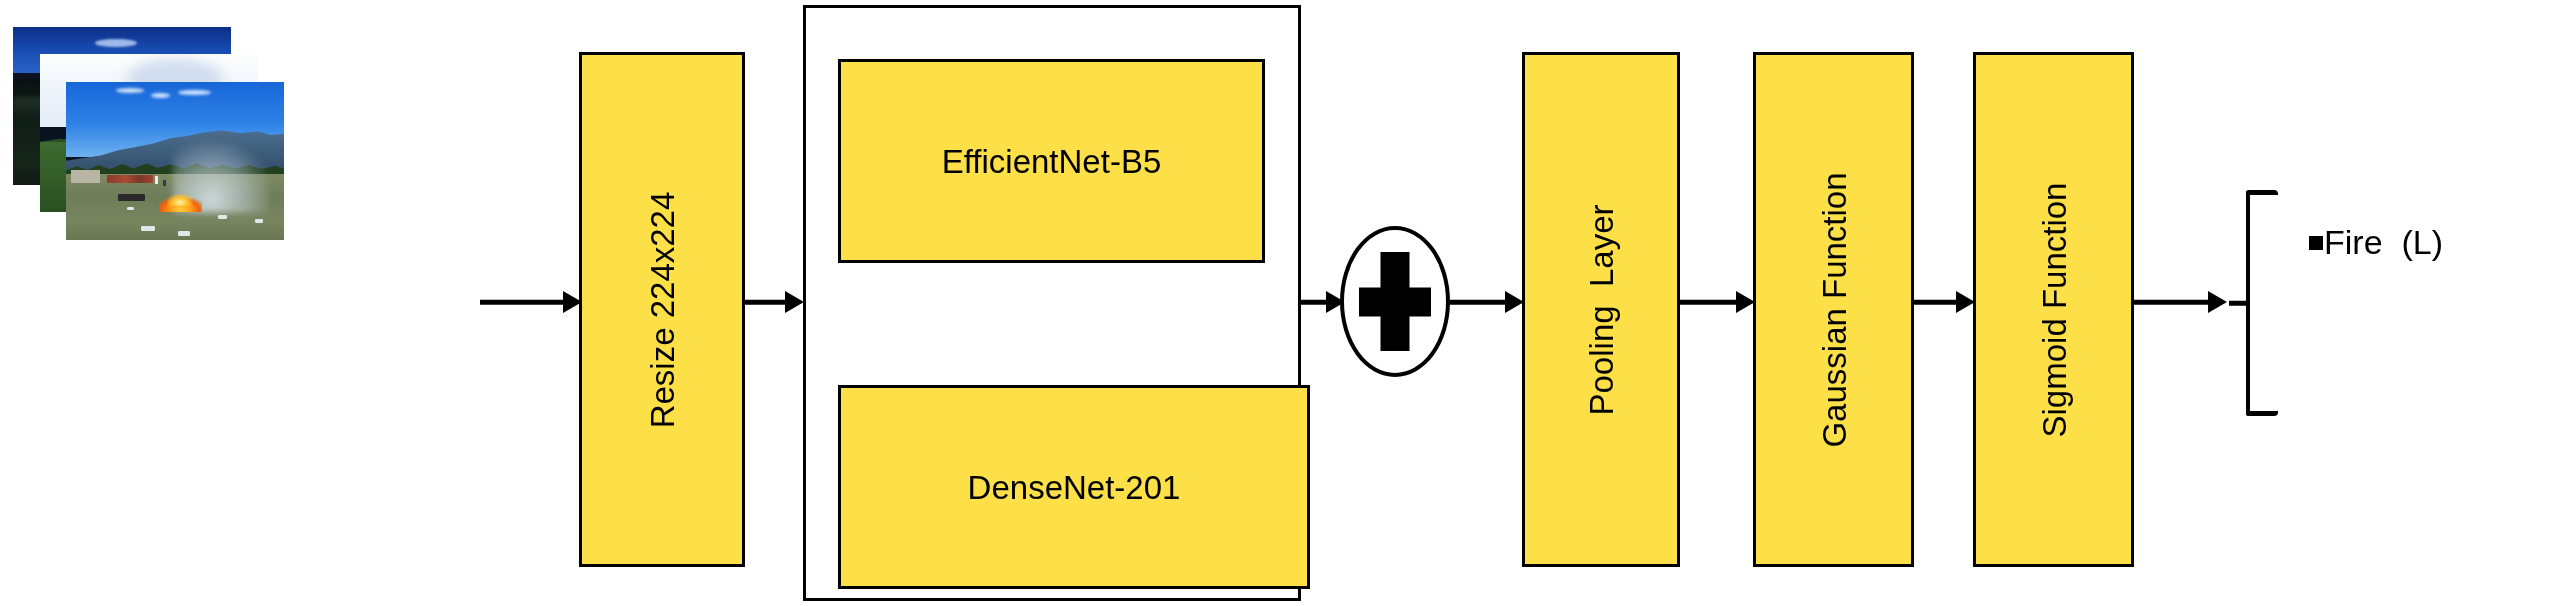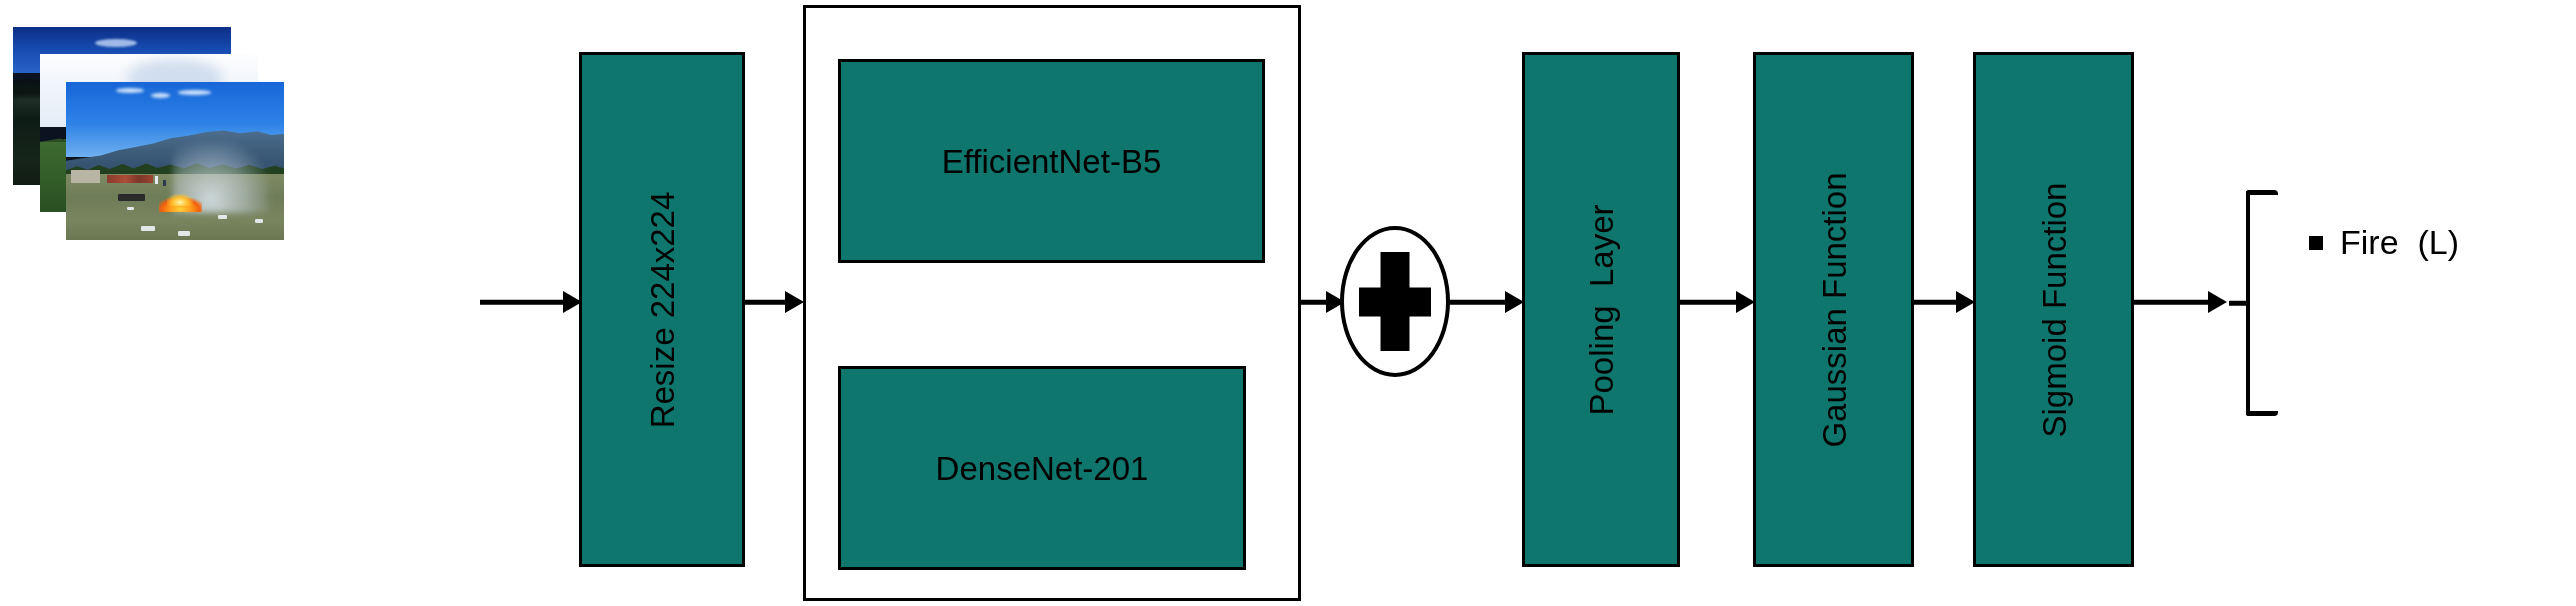--- a/index.html
+++ b/index.html
@@ -170,21 +170,21 @@
   #photo3 .l4 { left: 152px; top: 133px; width: 9px; height: 3.8px; }
   #photo3 .l5 { left: 189px; top: 137px; width: 8.3px; height: 3.8px; }
   #photo3 .darkbits {
     position: absolute; left: 52px; top: 112px; width: 27px; height: 7px;
     background: #2a2a2a; border-radius: 1.3px;
   }
 
   
   .block {
     position: absolute;
-    background: #0f766e;
+    background: #fde047;
     border: 3.2px solid #000000;
     box-sizing: border-box;
   }
   .block .vlabel {
     position: absolute;
     left: 50%;
     top: 50%;
     transform: translate(-50%, -50%) rotate(-90deg);
     white-space: pre;
     font-size: 33px;
@@ -251,21 +251,21 @@
   #out-brace .tip-bot { bottom: 5.1px; border-radius: 0 0 3.8px 2.6px; }
   #out-brace .nib {
     position: absolute; left: 0px; top: 50%; width: 21px; height: 4.5px;
     background: #000000; transform: translateY(-50%);
   }
 
   .out-item {
     position: absolute;
     display: flex;
     align-items: center;
-    gap: 17px;
+    gap: 1px;
     font-size: 34px;
     color: #000000;
     white-space: pre;
   }
   .out-item .bullet {
     width: 14px; height: 14px; background: #000000; flex: none;
   }
 </style>
 </head>
 <body>
@@ -326,21 +326,21 @@
     <div class="shaft" style="width:40px;"></div>
     <div class="head" style="left:40px;"></div>
   </div>
 
   <div class="group-box" id="backbone-group" style="left:803px; top:5.1px; width:498px; height:596px;">
 
     <div class="block" style="position:absolute; left:32px; top:51px; width:427px; height:204px;">
       <span class="hlabel">EfficientNet-B5</span>
     </div>
 
-    <div class="block" style="position:absolute; left:32px; top:358px; width:408px; height:204px;">
+    <div class="block" style="position:absolute; left:32px; top:377px; width:472px; height:204px;">
       <span class="hlabel">DenseNet-201</span>
     </div>
   </div>
 
   <div class="arrow" style="left:1300px; top:302px; width:45px;">
     <div class="shaft" style="width:25.5px;"></div>
     <div class="head" style="left:25.5px;"></div>
   </div>
 
   <div id="merge-node" style="left:1340px; top:226px; width:110px; height:151px;">

